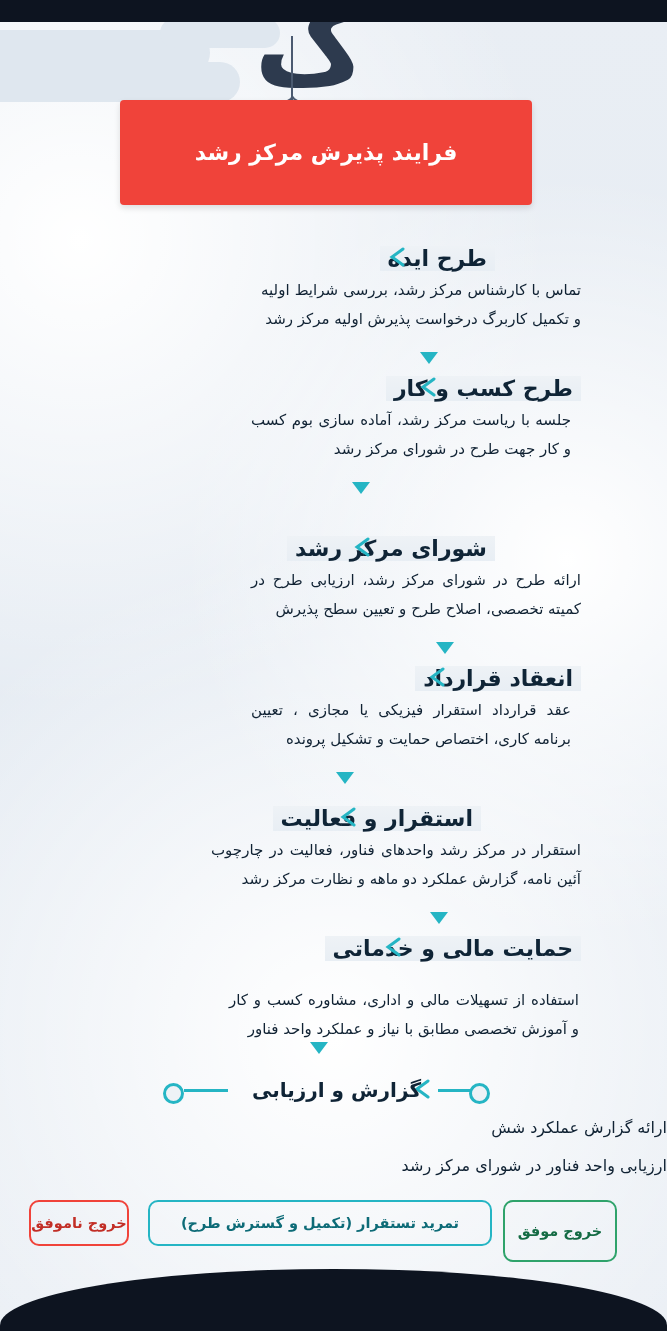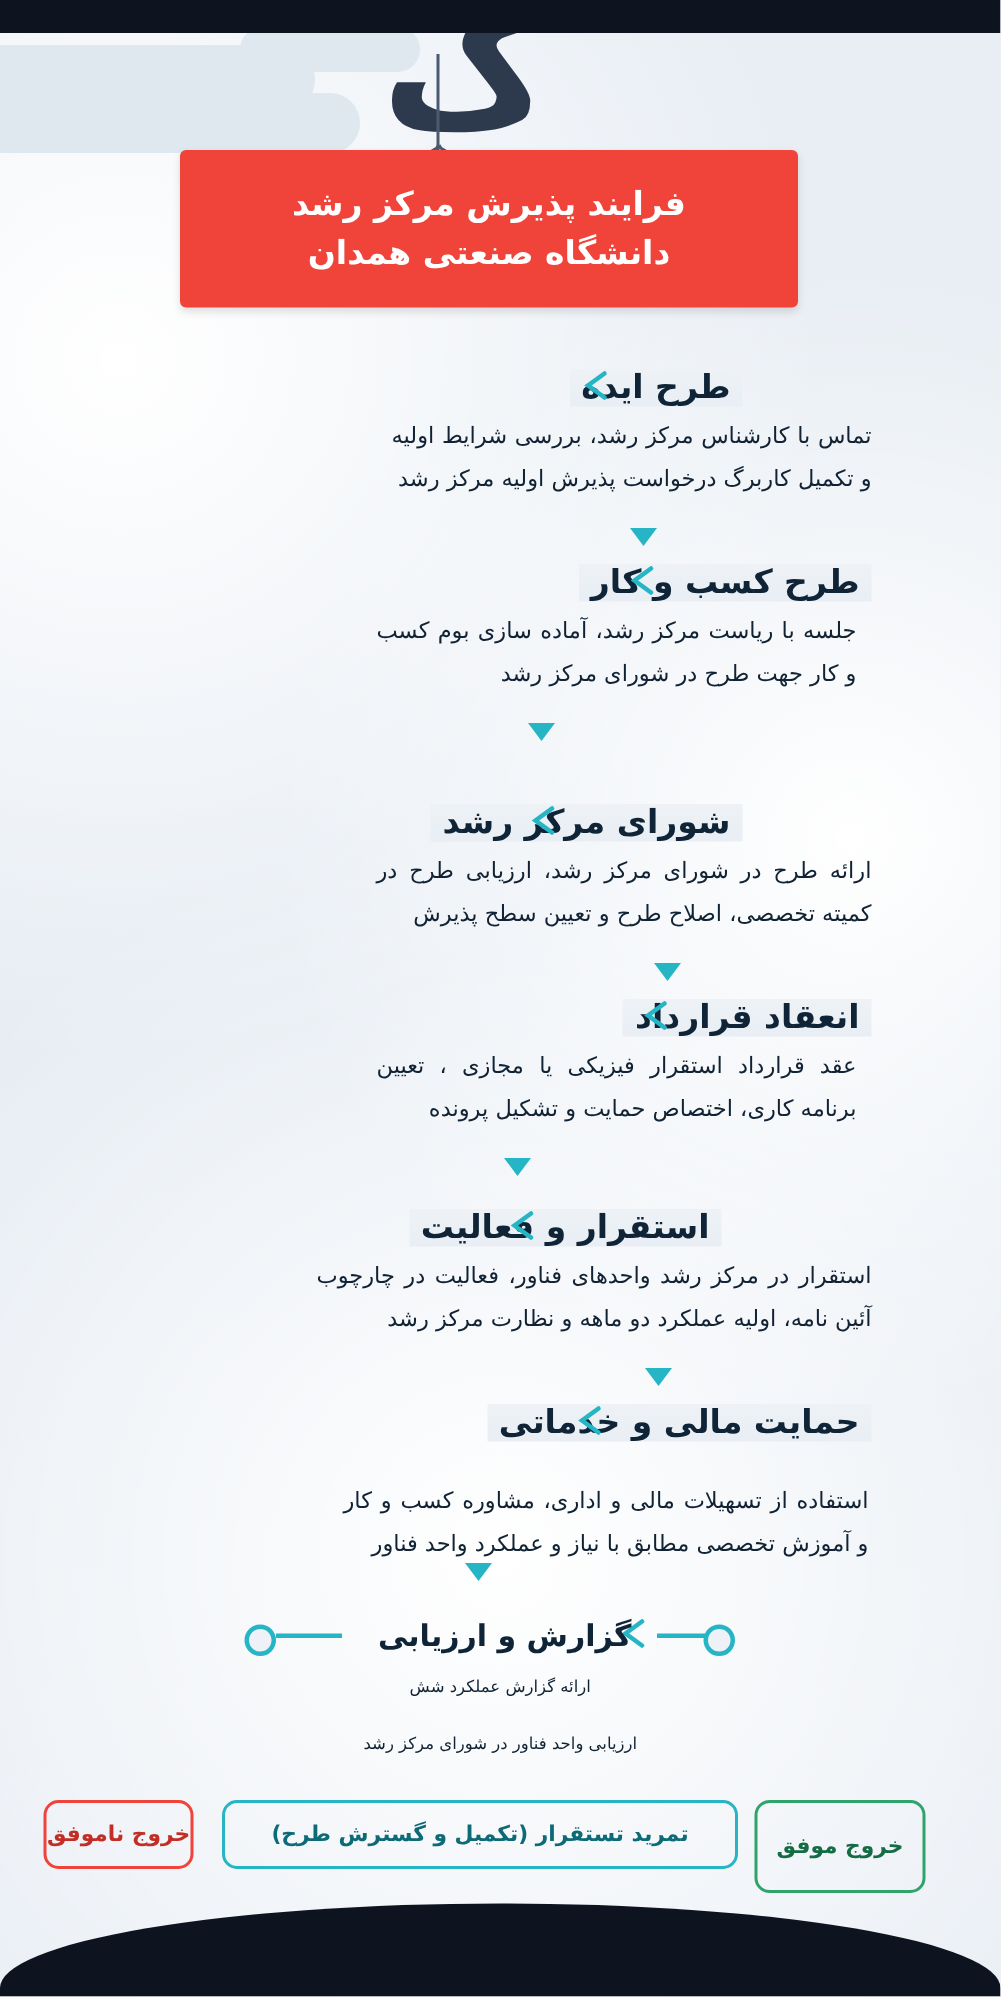--- a/index.html
+++ b/index.html
@@ -63,21 +63,21 @@
     border-left:9px solid transparent;border-right:9px solid transparent;
     border-top:12px solid #25b5c4;
   }
   .chev{position:absolute;z-index:18;}
 
   
   .final-title{position:absolute;z-index:16;color:#0f2436;font-weight:bold;font-size:20px;}
   .final-line{position:absolute;height:3px;background:#25b5c4;z-index:15;}
   .final-dot{position:absolute;width:15px;height:15px;border:3px solid #25b5c4;border-radius:50%;
      background:#eef2f6;z-index:16;}
-  .final-text{position:absolute;width:100%;text-align:center;font-size:11px;color:#102233;z-index:16;}
+  .final-text{position:absolute;width:100%;font-size:16px;color:#102233;z-index:16;}
 
   .pill{
     position:absolute;border-radius:10px;box-sizing:border-box;
     display:flex;align-items:center;justify-content:center;
     font-size:14.5px;font-weight:bold;z-index:20;background:transparent;
   }
   .pill-green{border:2.5px solid #2fa36b;color:#146b44;}
   .pill-cyan{border:2.5px solid #25b5c4;color:#0d6b77;justify-content:center;}
   .pill-red{border:2.5px solid #f0433a;color:#c22e26;}
 
@@ -94,21 +94,20 @@
   <div class="cloud c2"></div>
   <div class="cloud c3"></div>
 
   <div class="glyph">ک</div>
   <div class="stem"></div>
   <div class="stem-l"></div>
   <div class="stem-r"></div>
 
   <div class="banner">
     <div class="t1">فرایند پذیرش مرکز رشد</div>
-    <div class="t2">دانشگاه صنعتی همدان</div>
   </div>
 
   <div class="step">
 
     <div class="heading" style="right:172px;top:246px;">طرح ایده</div>
     <svg class="chev" style="right:262px;top:247px;" width="16" height="20" viewBox="0 0 16 20">
       <path d="M14 2 L3 10 L14 18" fill="none" stroke="#25b5c4" stroke-width="3" stroke-linecap="round"></path>
     </svg>
     <div class="body" style="right:86px;top:276px;width:320px;">تماس با کارشناس مرکز رشد، بررسی شرایط اولیه و تکمیل کاربرگ درخواست پذیرش اولیه مرکز رشد</div>
 
@@ -147,21 +146,21 @@
 
   </div>
   <div class="arrow-head" style="left:336px;top:772px;"></div>
 
   <div class="step">
 
     <div class="heading" style="right:186px;top:806px;">استقرار و فعالیت</div>
     <svg class="chev" style="right:311px;top:807px;" width="16" height="20" viewBox="0 0 16 20">
       <path d="M14 2 L3 10 L14 18" fill="none" stroke="#25b5c4" stroke-width="3" stroke-linecap="round"></path>
     </svg>
-    <div class="body" style="right:86px;top:836px;width:370px;">استقرار در مرکز رشد واحدهای فناور، فعالیت در چارچوب آئین نامه، اولیه عملکرد دو ماهه و نظارت مرکز رشد</div>
+    <div class="body" style="right:86px;top:836px;width:370px;">استقرار در مرکز رشد واحدهای فناور، فعالیت در چارچوب آئین نامه، گزارش عملکرد دو ماهه و نظارت مرکز رشد</div>
 
   </div>
   <div class="arrow-head" style="left:430px;top:912px;"></div>
 
   <div class="step">
 
     <div class="heading" style="right:86px;top:936px;">حمایت مالی و خدماتی</div>
     <svg class="chev" style="right:266px;top:937px;" width="16" height="20" viewBox="0 0 16 20">
       <path d="M14 2 L3 10 L14 18" fill="none" stroke="#25b5c4" stroke-width="3" stroke-linecap="round"></path>
     </svg>

